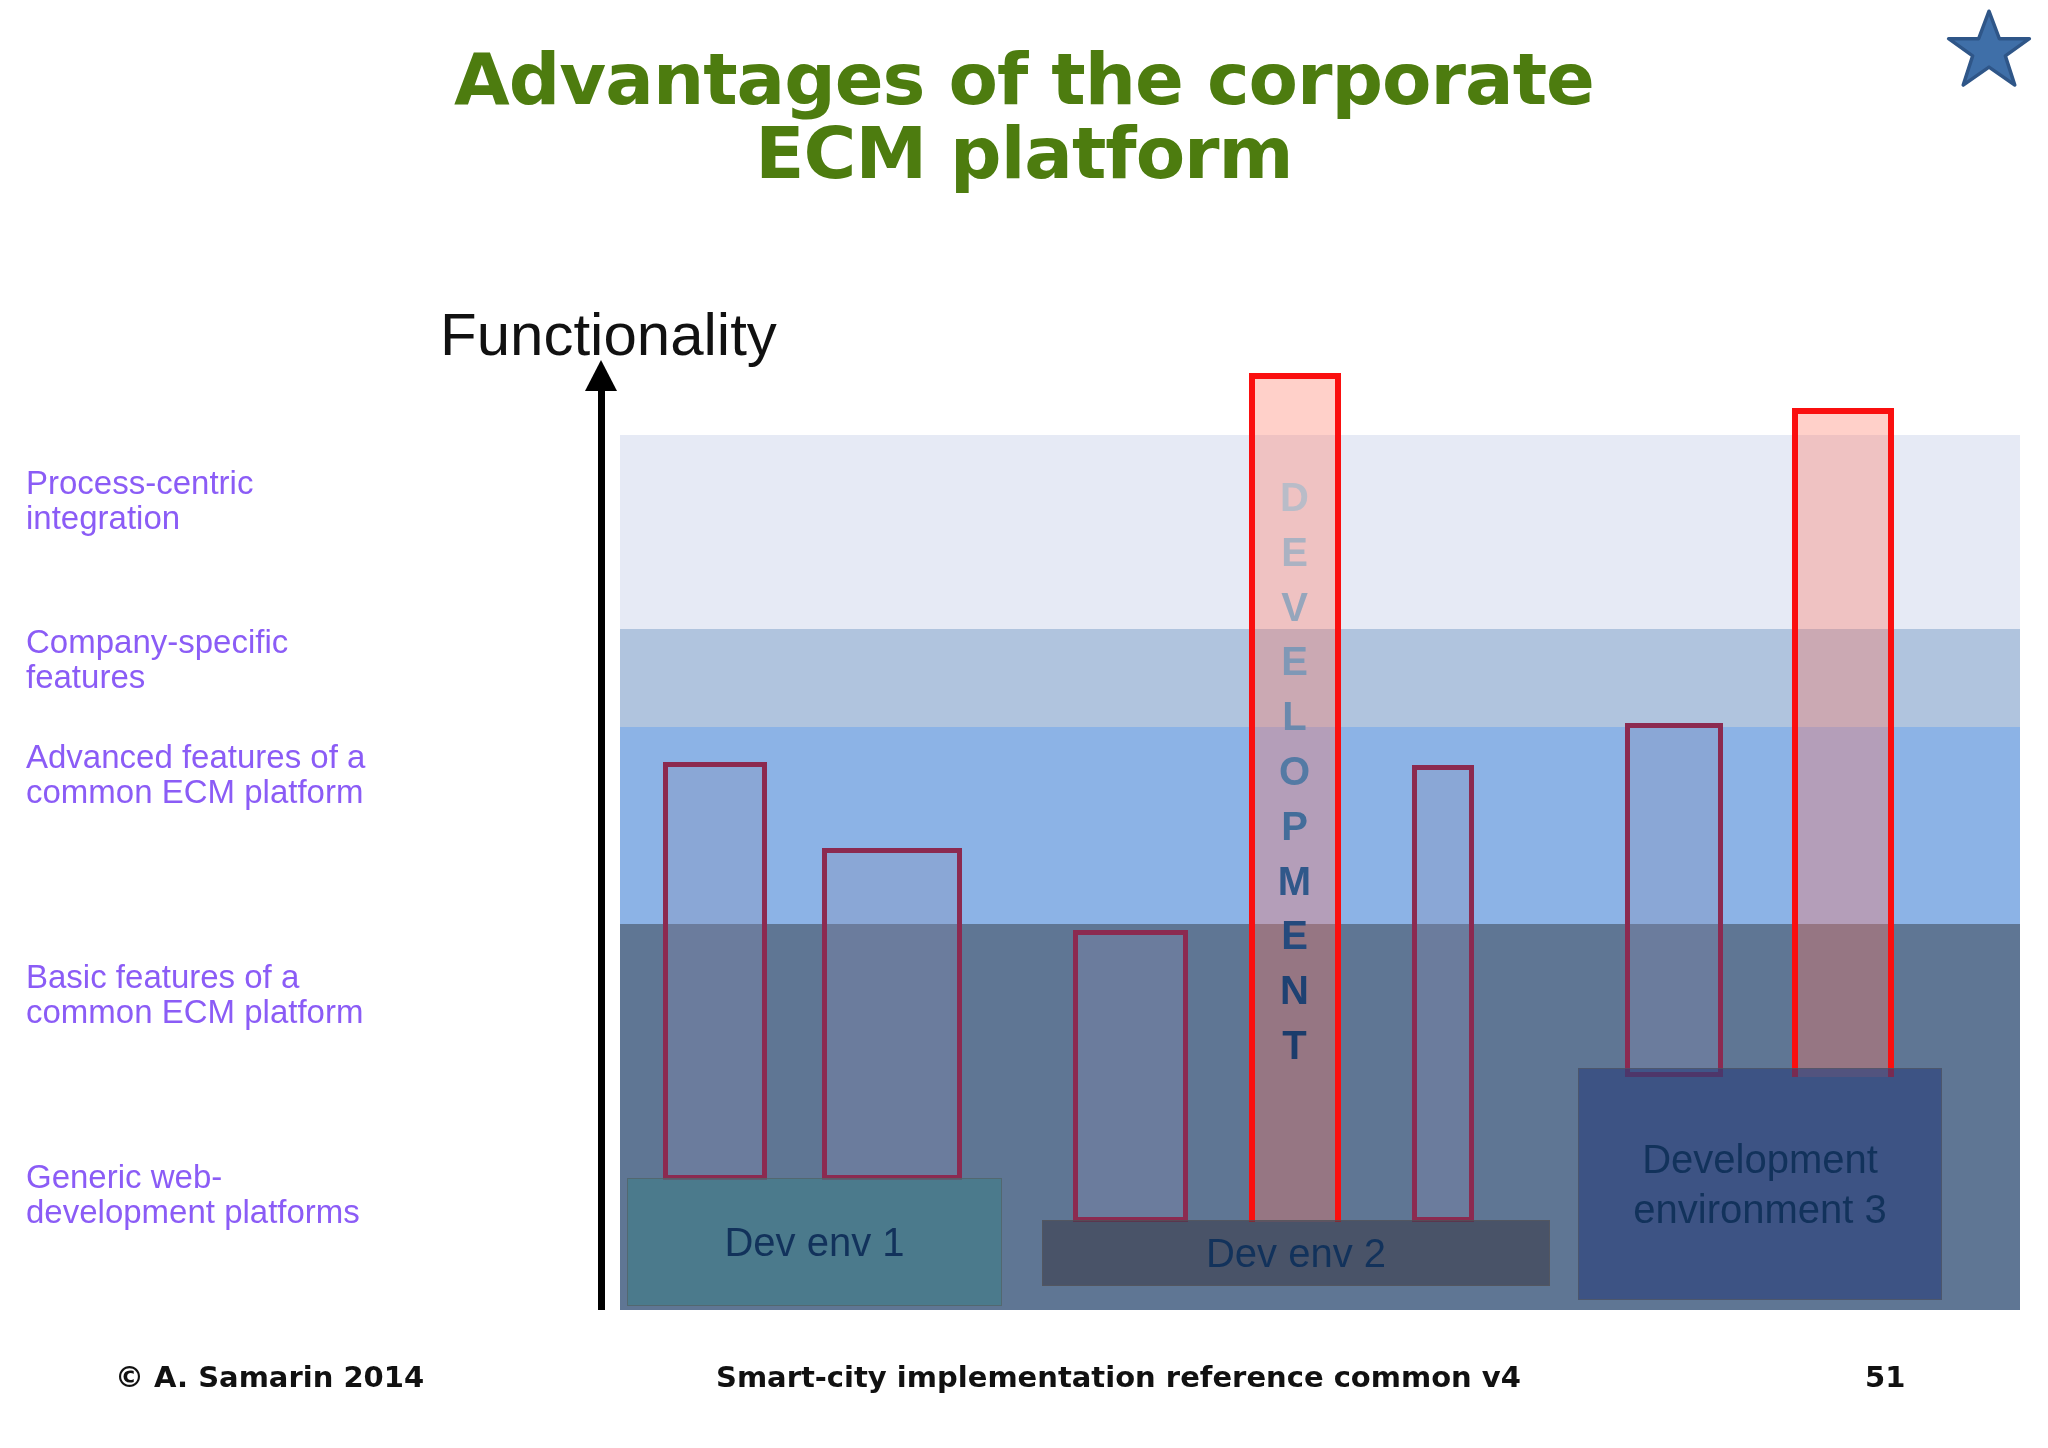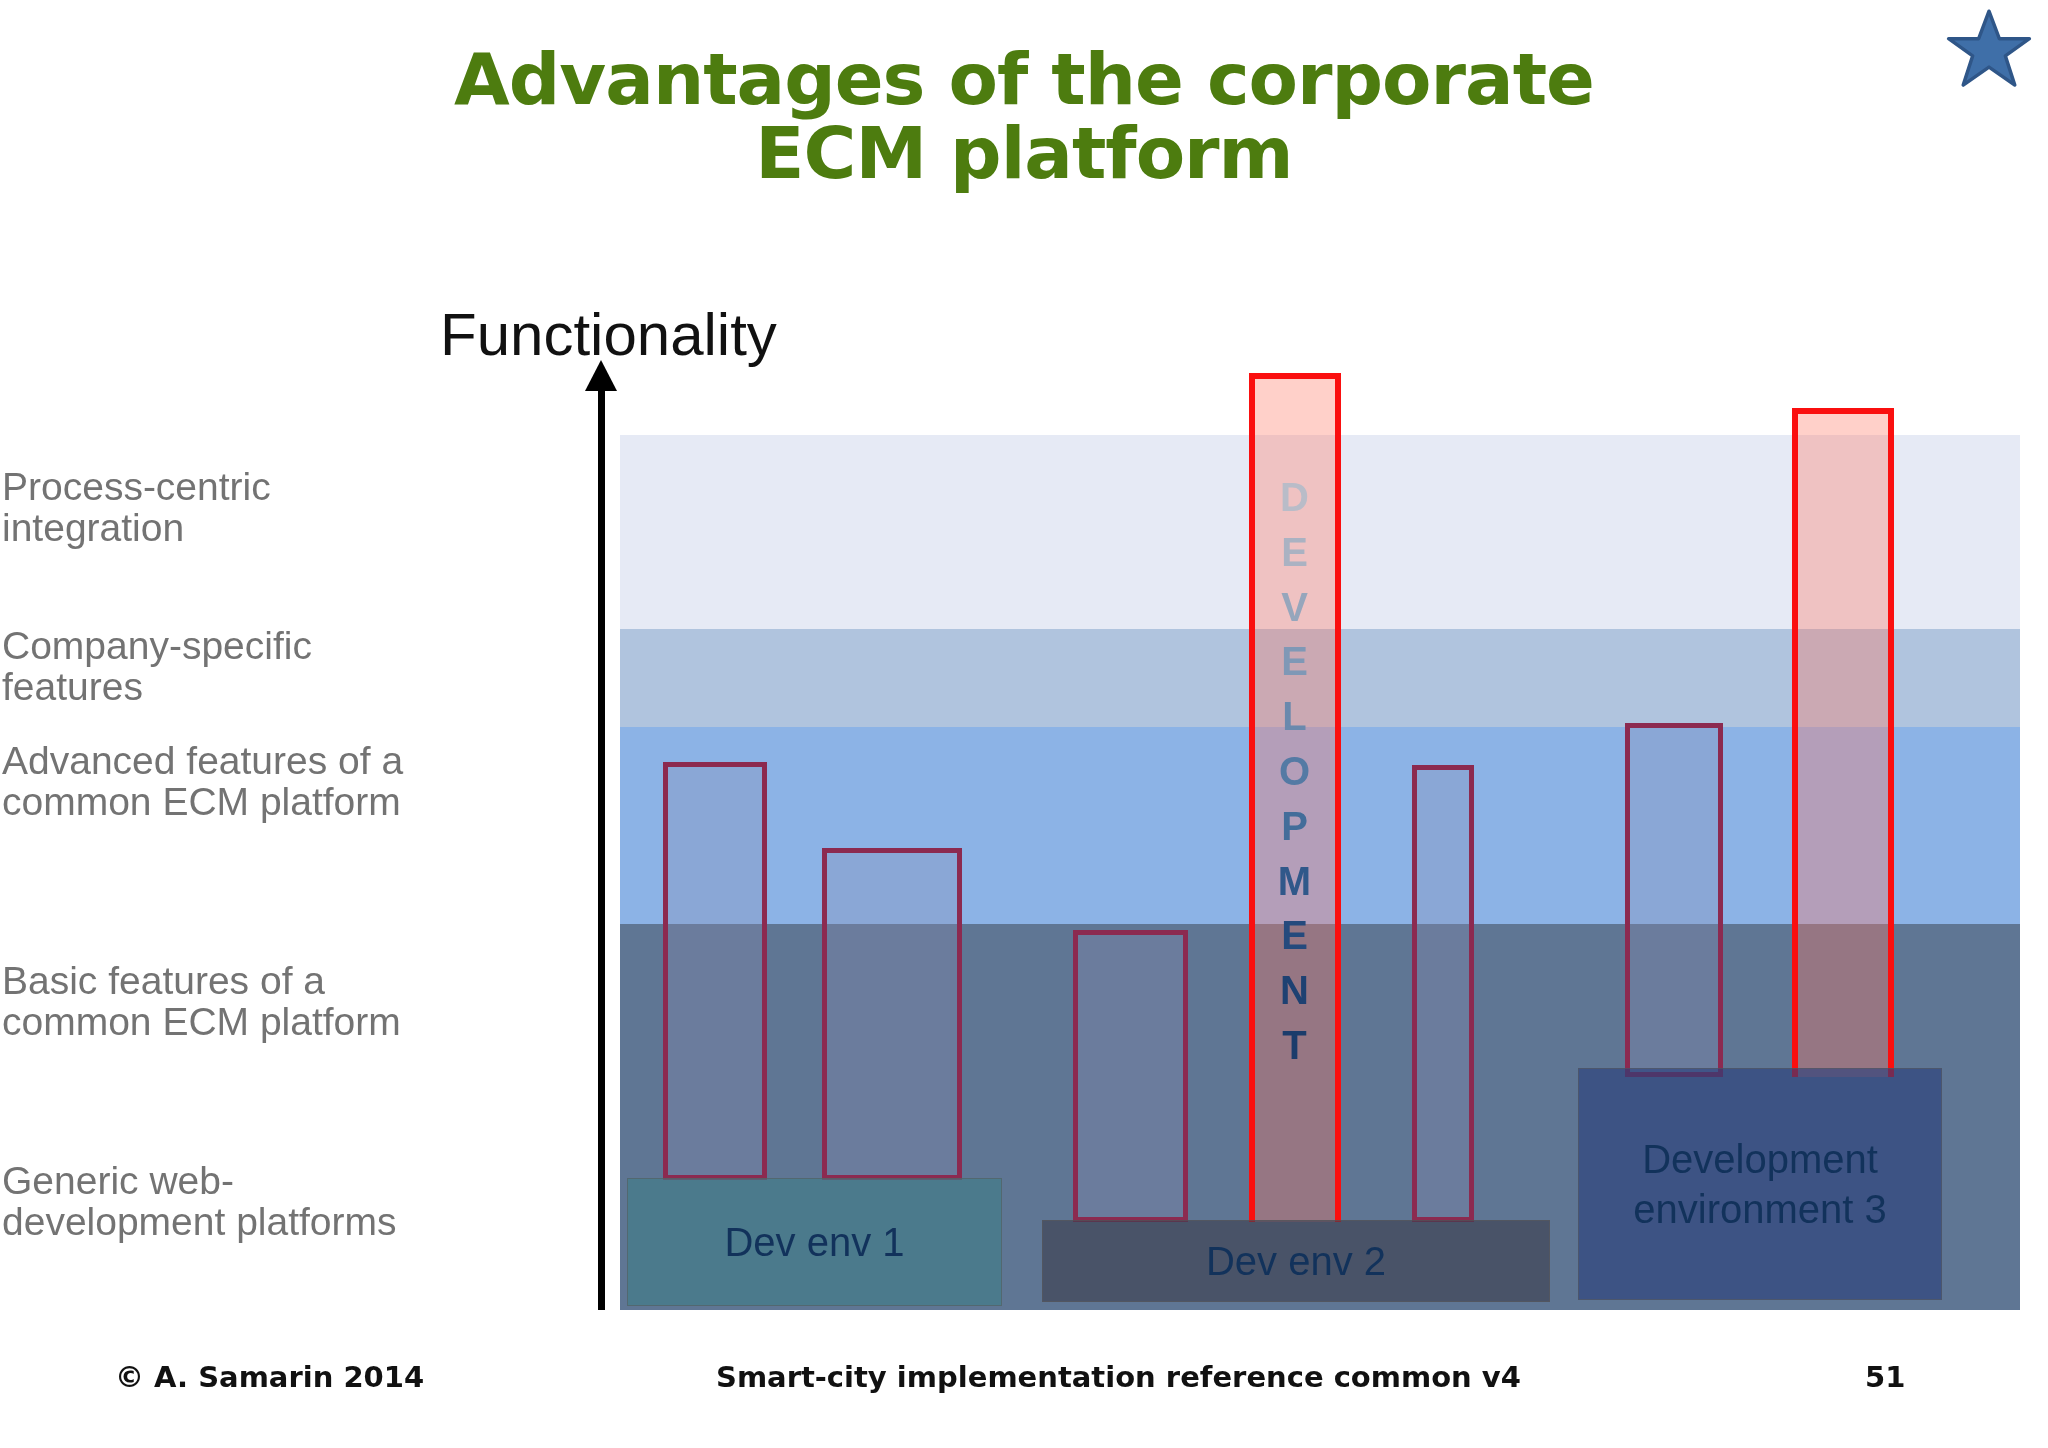--- a/index.html
+++ b/index.html
@@ -131,25 +131,25 @@
     color: #12325b;
     border: 1px solid rgba(90,90,90,0.55);
   }
   #env-box-1 { background: rgba(63,125,135,0.62); }
   #env-box-2 { background: rgba(60,62,78,0.62); }
   #env-box-3 { background: rgba(40,62,122,0.62); }
 
   
   .left-label {
     position: absolute;
-    left: 2px;
+    left: 26px;
     width: 560px;
-    font-size: 39px;
+    font-size: 33px;
     line-height: 1.06;
-    color: #737373;
+    color: #8b5cf6;
     white-space: pre-line;
   }
 
   
   .footer-text {
     position: absolute;
     top: 1360px;
     font-family: "DejaVu Sans", sans-serif;
     font-weight: bold;
     font-size: 29px;
@@ -207,19 +207,19 @@
   <span style="color:#6a89ad;">L</span>
   <span style="color:#547aa4;">O</span>
   <span style="color:#436d9a;">P</span>
   <span style="color:#30588a;">M</span>
   <span style="color:#254a7d;">E</span>
   <span style="color:#1e4172;">N</span>
   <span style="color:#1b3c6b;">T</span>
 </div>
 
 <div class="env-box" id="env-box-1" style="left:627px; top:1178px; width:375px; height:128px; white-space:pre-line;">Dev env 1</div>
-<div class="env-box" id="env-box-2" style="left:1042px; top:1220px; width:508px; height:82px; white-space:pre-line;">Dev env 2</div>
+<div class="env-box" id="env-box-2" style="left:1042px; top:1220px; width:508px; height:66px; white-space:pre-line;">Dev env 2</div>
 <div class="env-box" id="env-box-3" style="left:1578px; top:1068px; width:364px; height:232px; white-space:pre-line;">Development
 environment 3</div>
 
 <div class="footer-text" id="footer-copyright">© A. Samarin 2014</div>
 <div class="footer-text" id="footer-center">Smart-city implementation reference common v4</div>
 <div class="footer-text" id="footer-page">51</div>
 
 </body></html>

